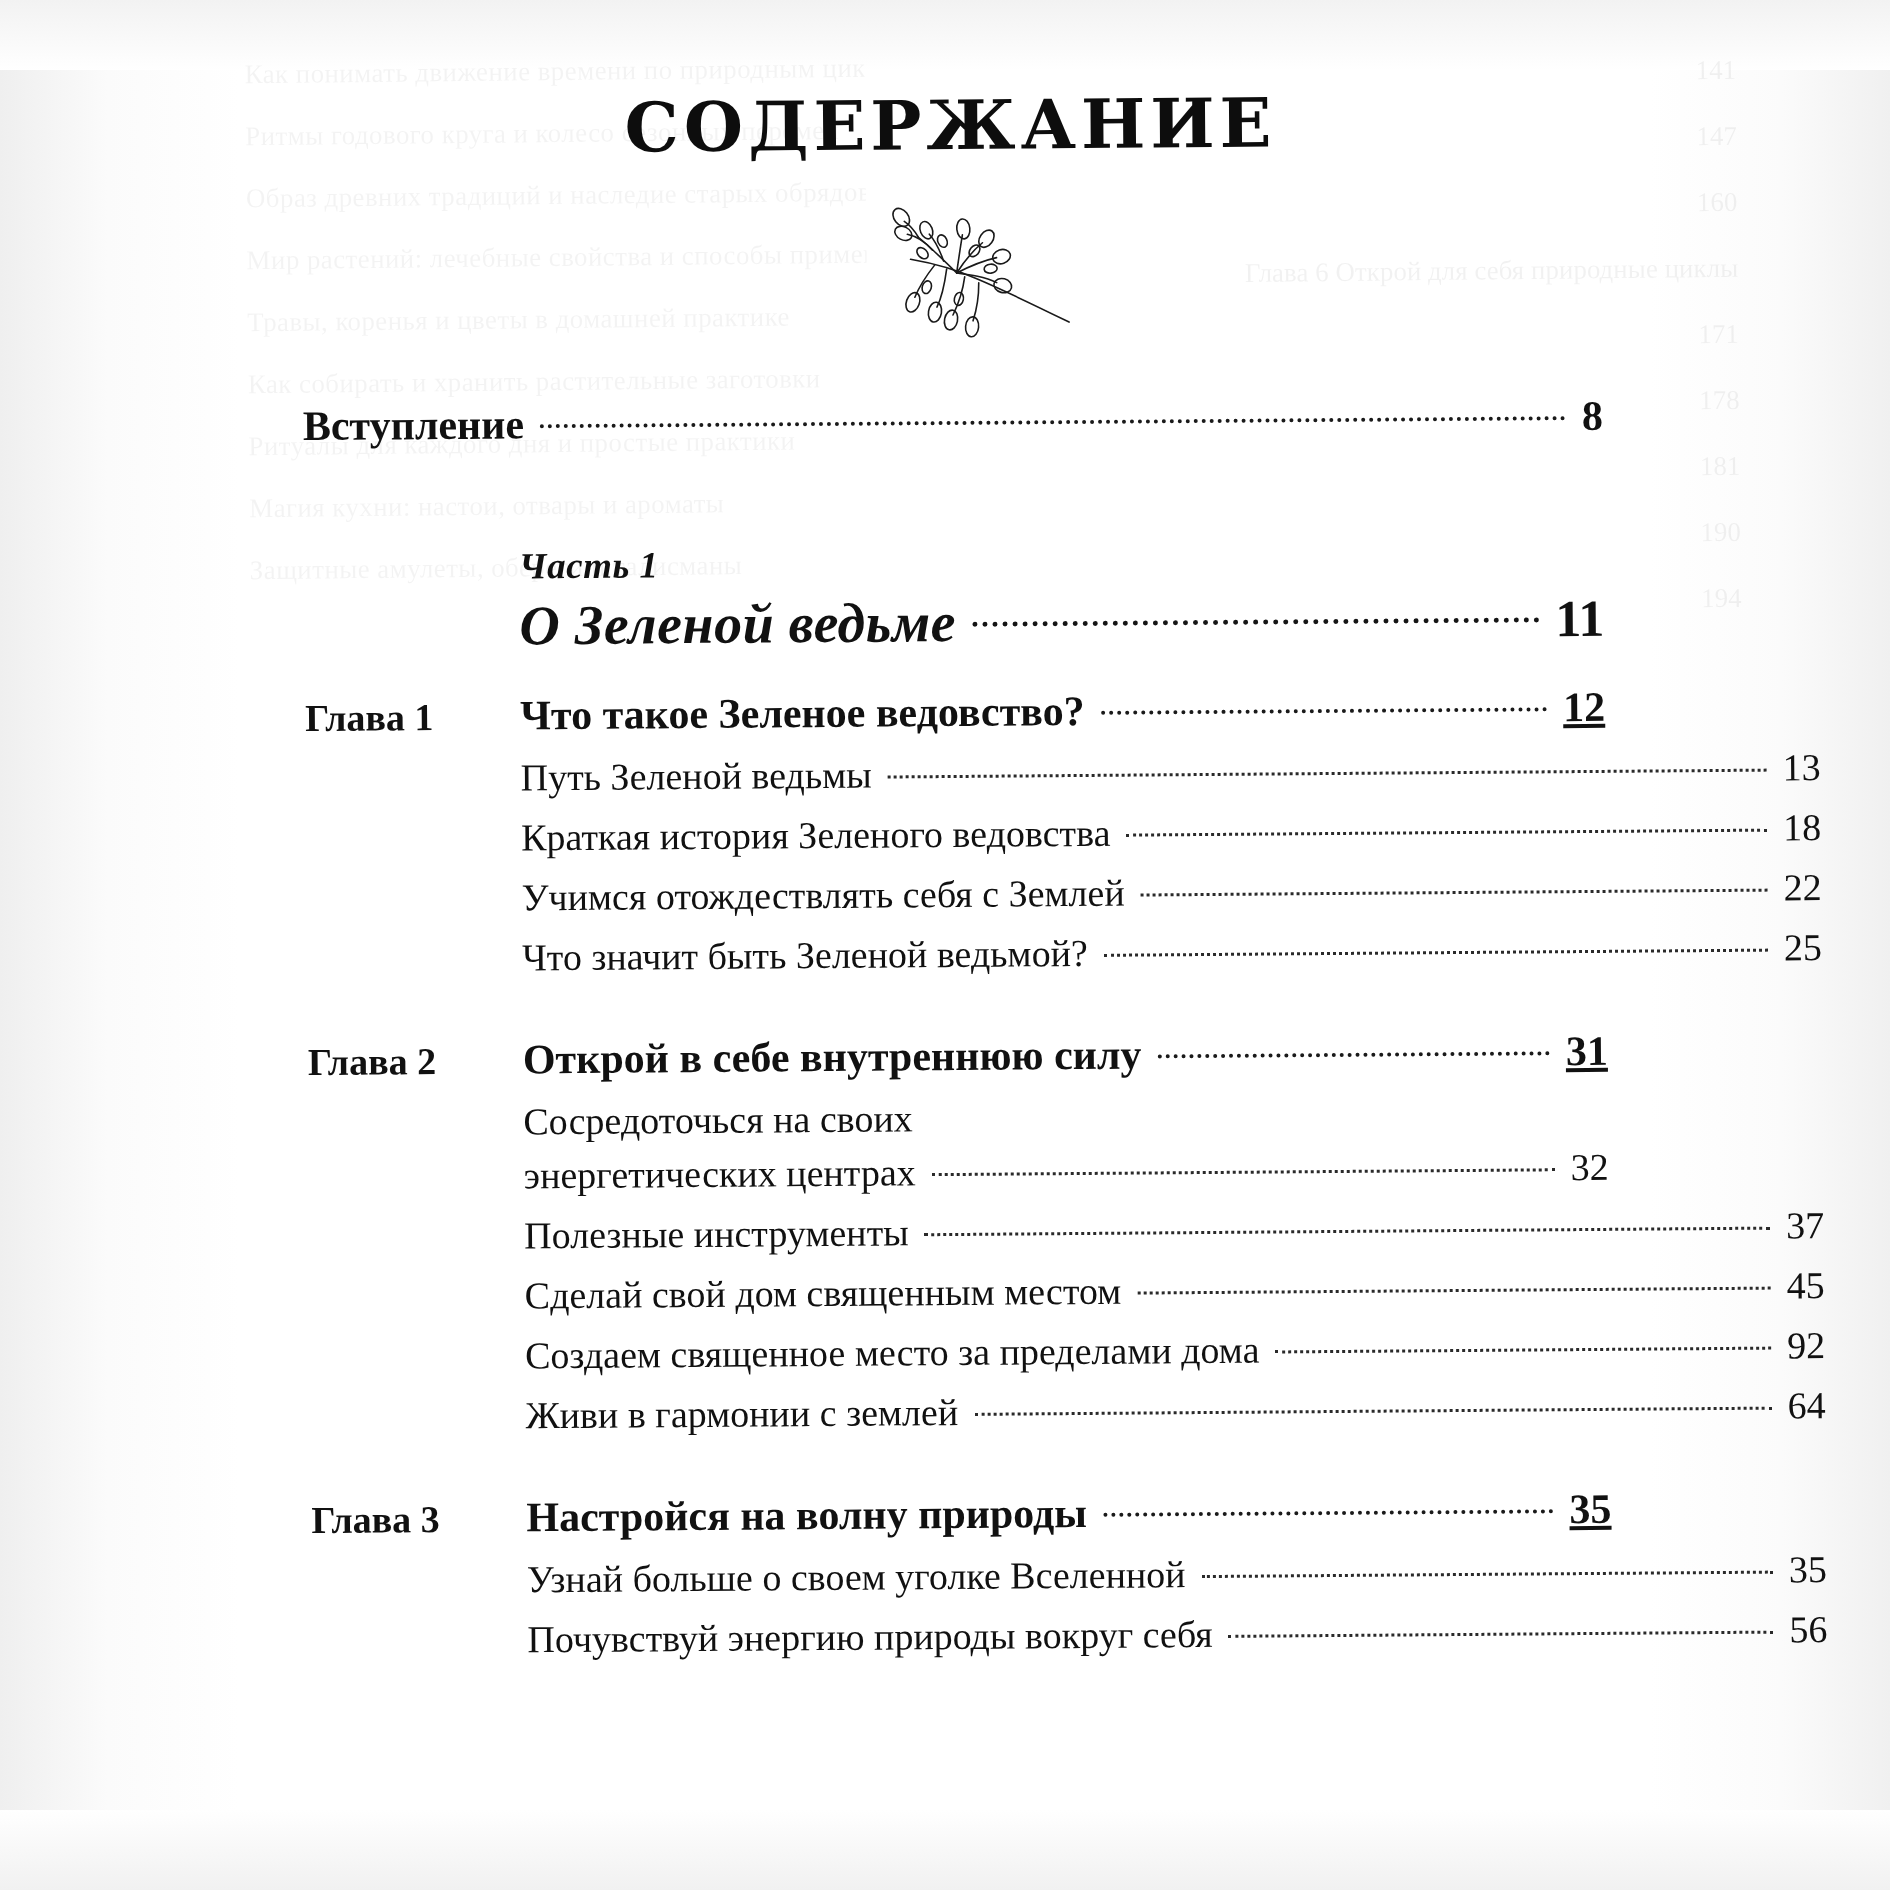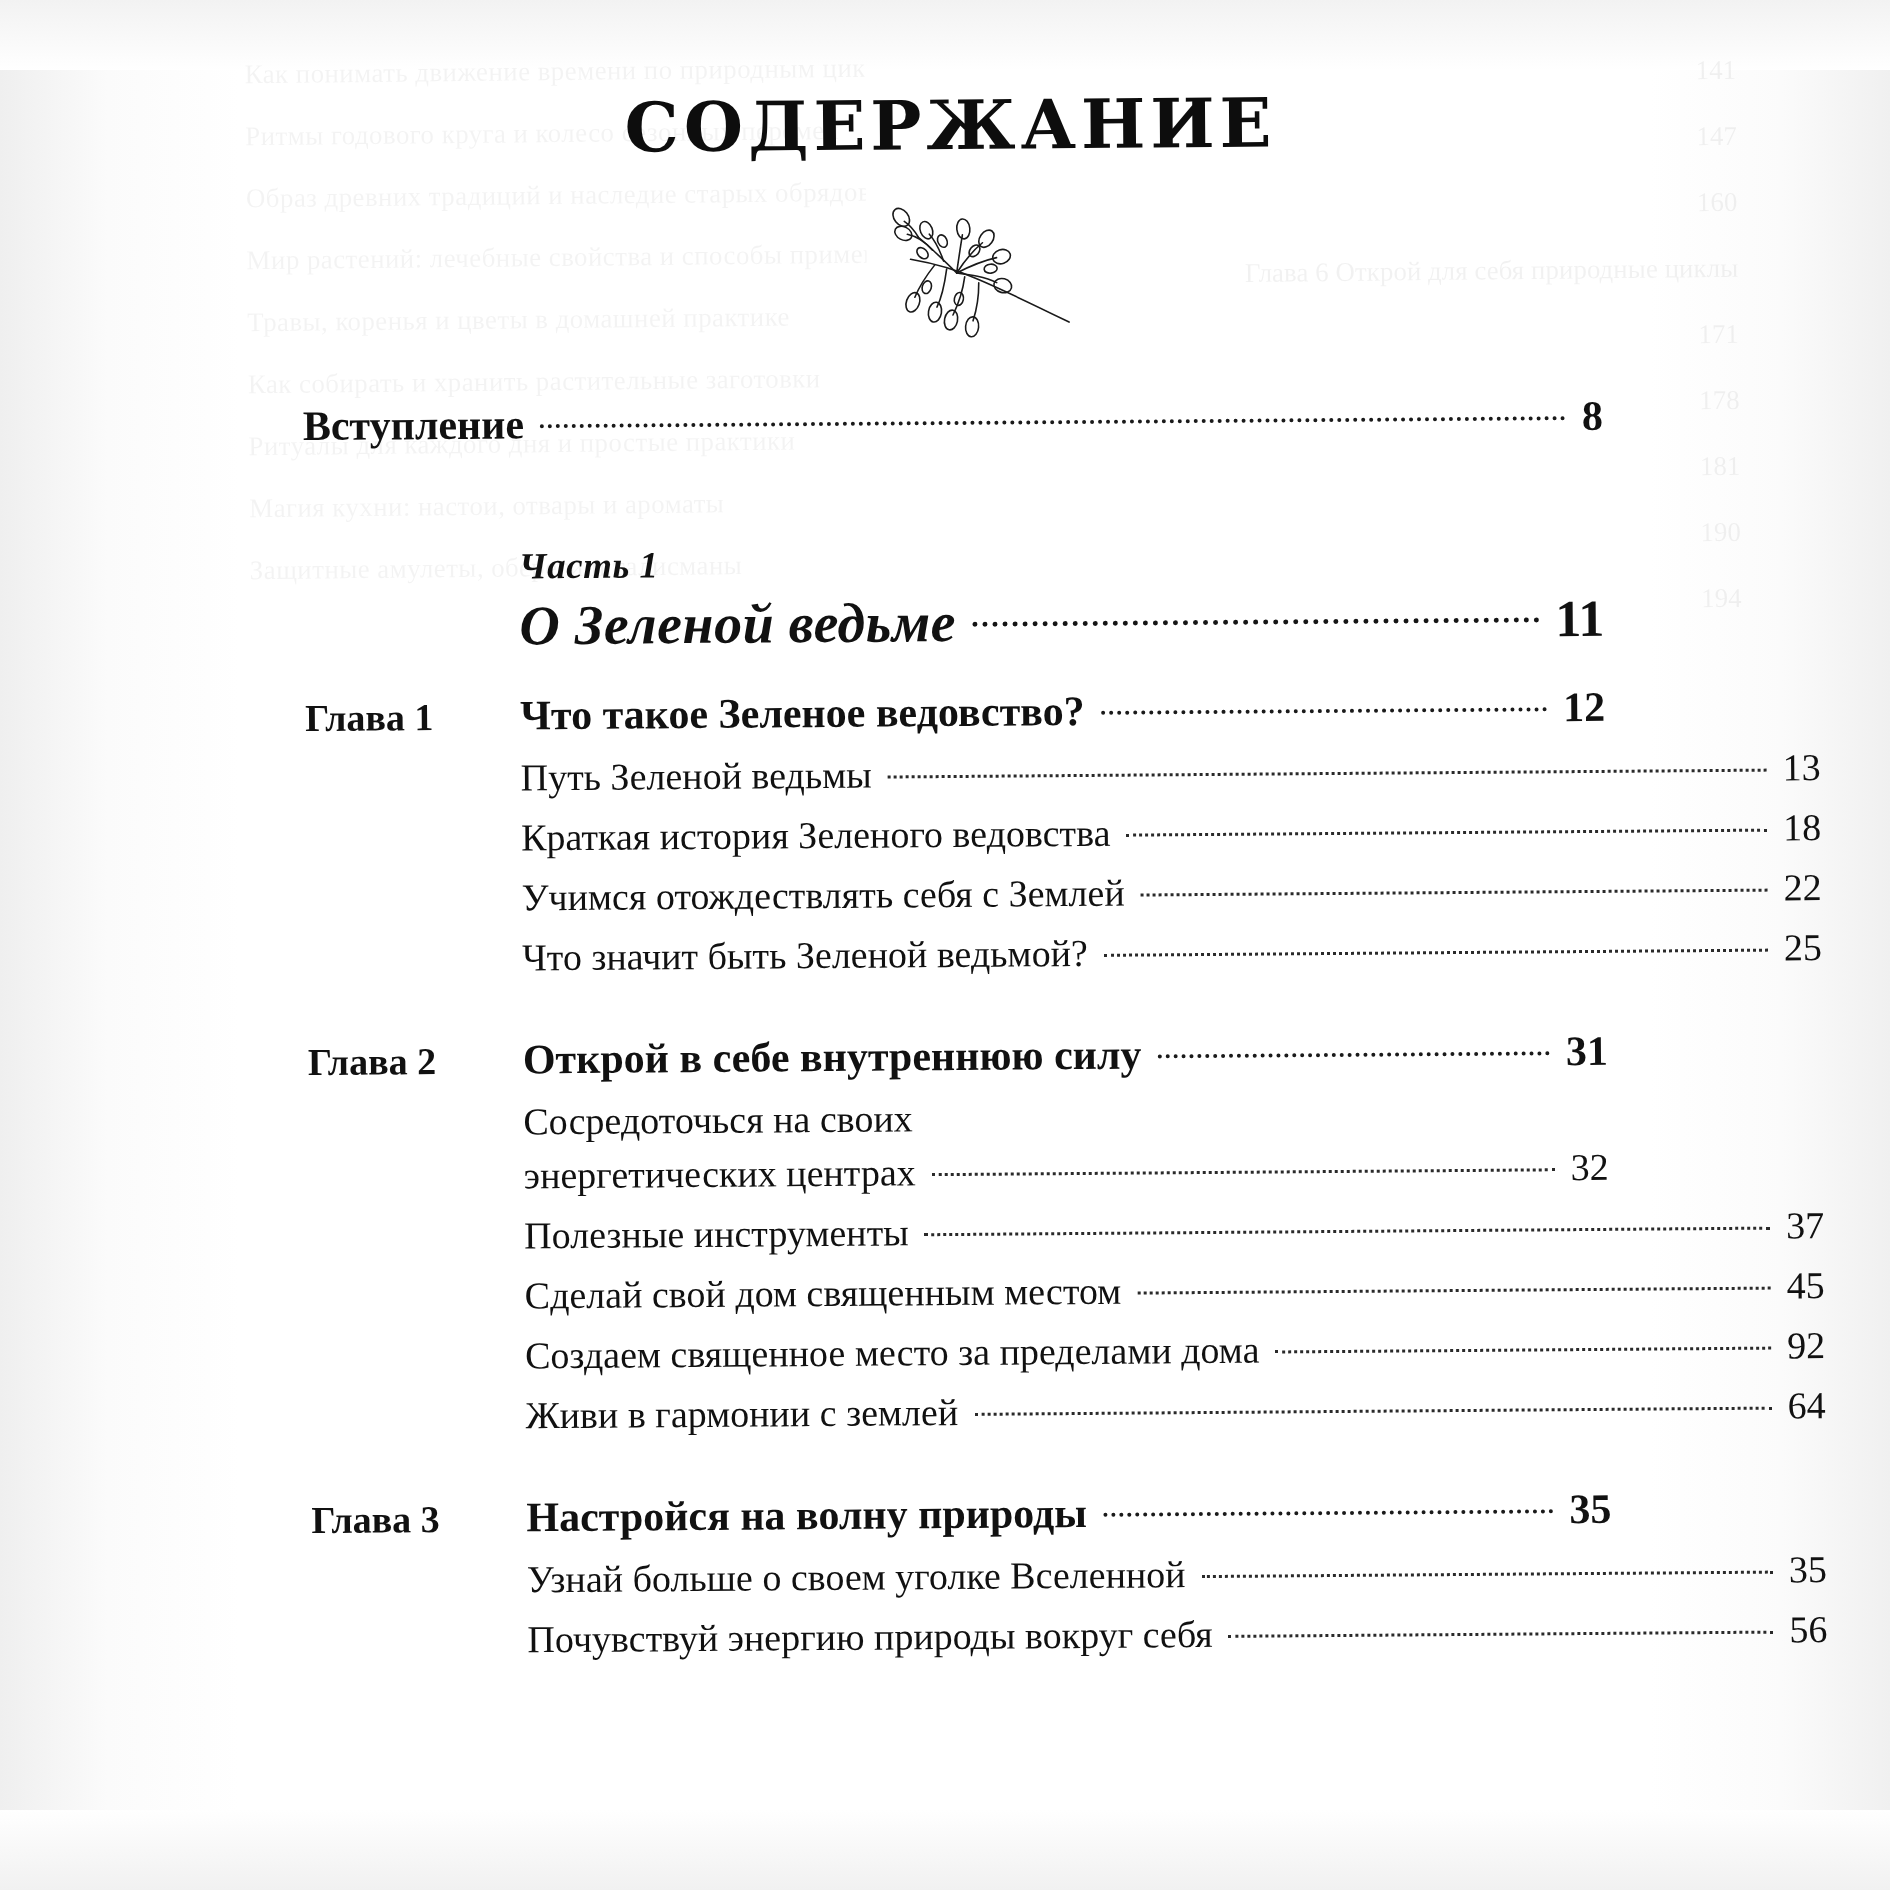--- a/index.html
+++ b/index.html
@@ -161,21 +161,21 @@
     font-weight: 700;
     font-style: italic;
     letter-spacing: 0.5px;
   }
   .part-row .pg { font-size: 52px; font-weight: 700; font-family: Liberation Serif, serif; }
   .part-row .dots { border-bottom: 5px dotted #151515; transform: translateY(-14px); }
 
   
   .row-chapter { margin-top: 34px; }
   .row-chapter .etitle { font-size: 42px; font-weight: 700; }
-  .row-chapter .pg { font-size: 42px; font-weight: 700; }
+  .row-chapter .pg { font-size: 42px; font-weight: 700; text-decoration: underline; }
 
   
   .row-sub { margin-top: 16px; padding-left: 215px; }
   .row-sub .etitle { font-size: 38px; font-weight: 400; }
   .row-sub .pg { font-size: 38px; font-weight: 400; }
 
   
   .row-sub.two-line { display: block; }
   .row-sub.two-line .line1 {
     font-size: 38px;

